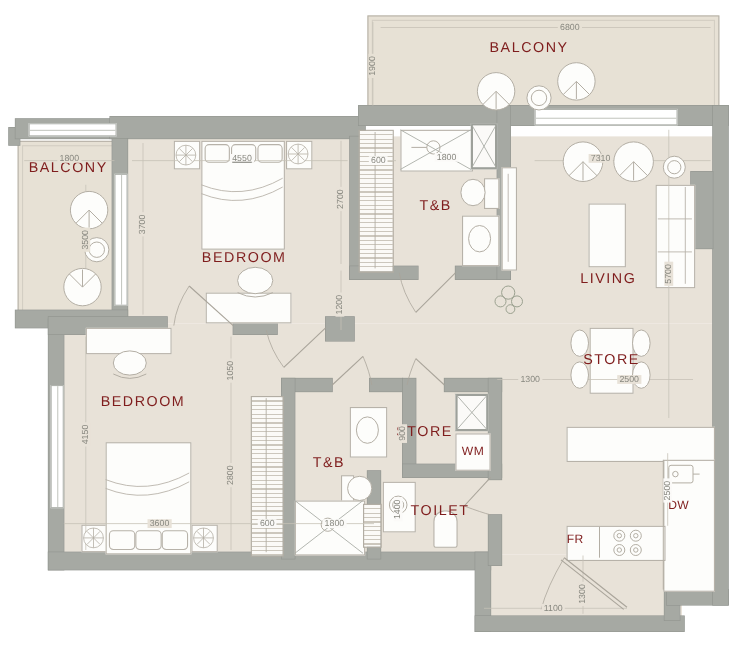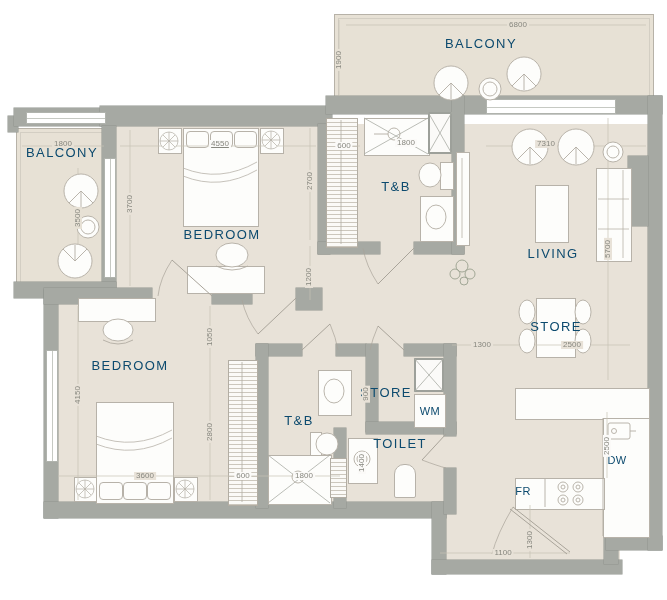--- a/index.html
+++ b/index.html
@@ -8,21 +8,21 @@
   .balcony-floor{position:absolute;background:#e7e1d5;border:1px solid #b7b2a8;}
   .balcony-floor::after{content:"";position:absolute;inset:3px;border:1px solid #d3cec3;}
   .wall{position:absolute;background:#a6a9a3;box-shadow:0 0 0 0.5px #90938d;}
   .furn{position:absolute;background:#fdfdfb;border:1px solid #b7b2a9;}
   .pillow{position:absolute;background:#fdfdfb;border:1px solid #b7b2a9;border-radius:4px;}
   .hatch{position:absolute;background:repeating-linear-gradient(180deg,#fbfaf7 0 3px,#ccc7bd 3px 4px);border:1px solid #b2ada3;}
   .shaftbox{position:absolute;background:#fbfaf8;border:2px solid #9da09a;box-sizing:border-box;}
   .win{position:absolute;background:#ffffff;border:1px solid #b0b3ad;}
   .win.h::after{content:"";position:absolute;left:0;right:0;top:50%;border-top:1px solid #c6c9c3;}
   .win.v::after{content:"";position:absolute;top:0;bottom:0;left:50%;border-left:1px solid #c6c9c3;}
-  .room-label{position:absolute;transform:translate(-50%,-50%);font-size:13px;letter-spacing:1.4px;color:#0c4a6e;white-space:nowrap;z-index:30;}
+  .room-label{position:absolute;transform:translate(-50%,-50%);font-size:13px;letter-spacing:1.4px;color:#7f1d1d;white-space:nowrap;z-index:30;}
   .room-label.sm{font-size:11px;letter-spacing:.4px;}
   .dim{position:absolute;transform:translate(-50%,-50%);font-size:8px;line-height:1;color:#87877f;background:#e8e2d8;padding:0 2px;white-space:nowrap;z-index:30;}
   .dim.v{writing-mode:vertical-rl;transform:translate(-50%,-50%) rotate(180deg);padding:2px 0;}
   .dim.bg-w{background:#fbfaf8;}
   svg.overlay{position:absolute;left:0;top:0;z-index:20;pointer-events:none;}
 </style>
 </head>
 <body>
 
 <div class="plan">
@@ -266,21 +266,21 @@
 
   <span class="room-label" style="left:481px;top:43px;">BALCONY</span>
   <span class="room-label" style="left:62px;top:152px;">BALCONY</span>
   <span class="room-label" style="left:222px;top:234px;">BEDROOM</span>
   <span class="room-label" style="left:396px;top:186px;">T&amp;B</span>
   <span class="room-label" style="left:553px;top:253px;">LIVING</span>
   <span class="room-label" style="left:556px;top:326px;">STORE</span>
   <span class="room-label" style="left:130px;top:365px;">BEDROOM</span>
   <span class="room-label" style="left:299px;top:420px;">T&amp;B</span>
   <span class="room-label" style="left:386px;top:392px;">STORE</span>
-  <span class="room-label" style="left:400px;top:443px;">TOILET</span>
+  <span class="room-label" style="left:400px;top:464px;">TOILET</span>
   <span class="room-label sm" style="left:430px;top:411px;background:#fdfdfb;">WM</span>
   <span class="room-label sm" style="left:523px;top:491px;">FR</span>
   <span class="room-label sm" style="left:617px;top:460px;">DW</span>
 
   <span class="dim" style="left:490px;top:25px;background:#e7e1d5;margin-left:28px;">6800</span>
   <span class="dim v" style="left:339px;top:60px;background:#e7e1d5;">1900</span>
   <span class="dim" style="left:63px;top:144px;background:#e7e1d5;">1800</span>
   <span class="dim v" style="left:78px;top:218px;background:#e7e1d5;">3500</span>
   <span class="dim bg-w" style="left:220px;top:144px;text-decoration:underline;">4550</span>
   <span class="dim v" style="left:130px;top:204px;">3700</span>

